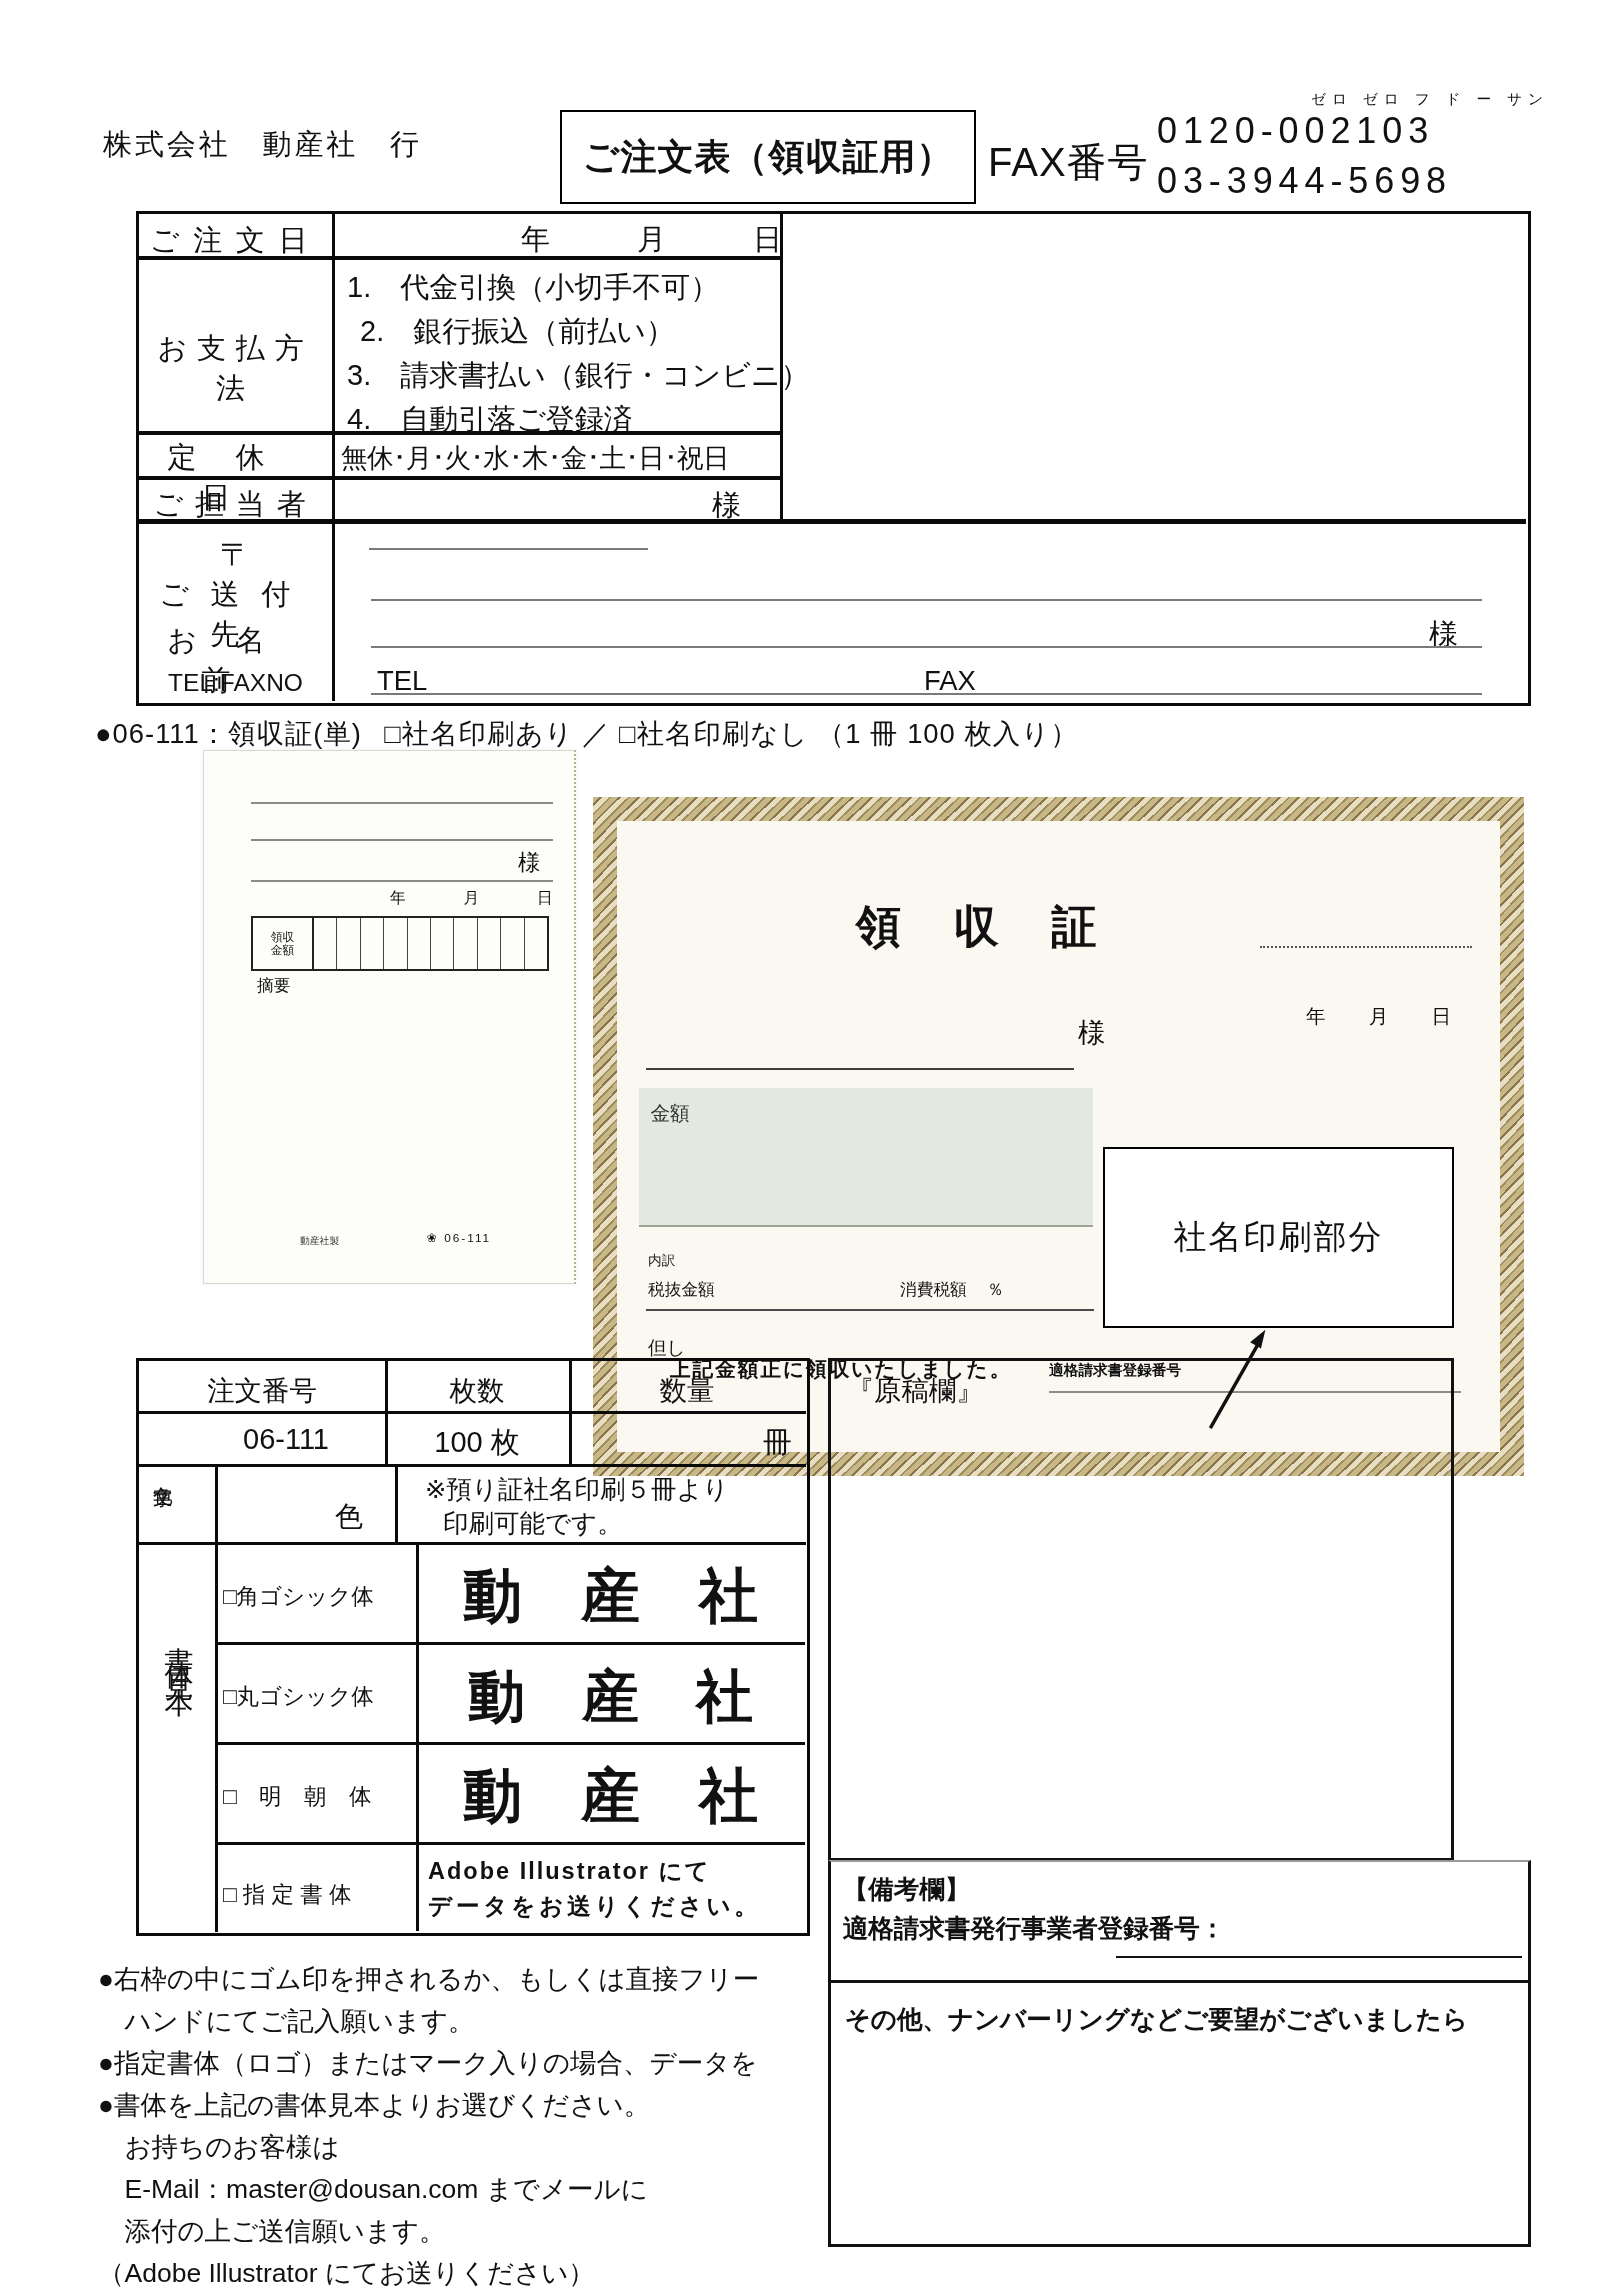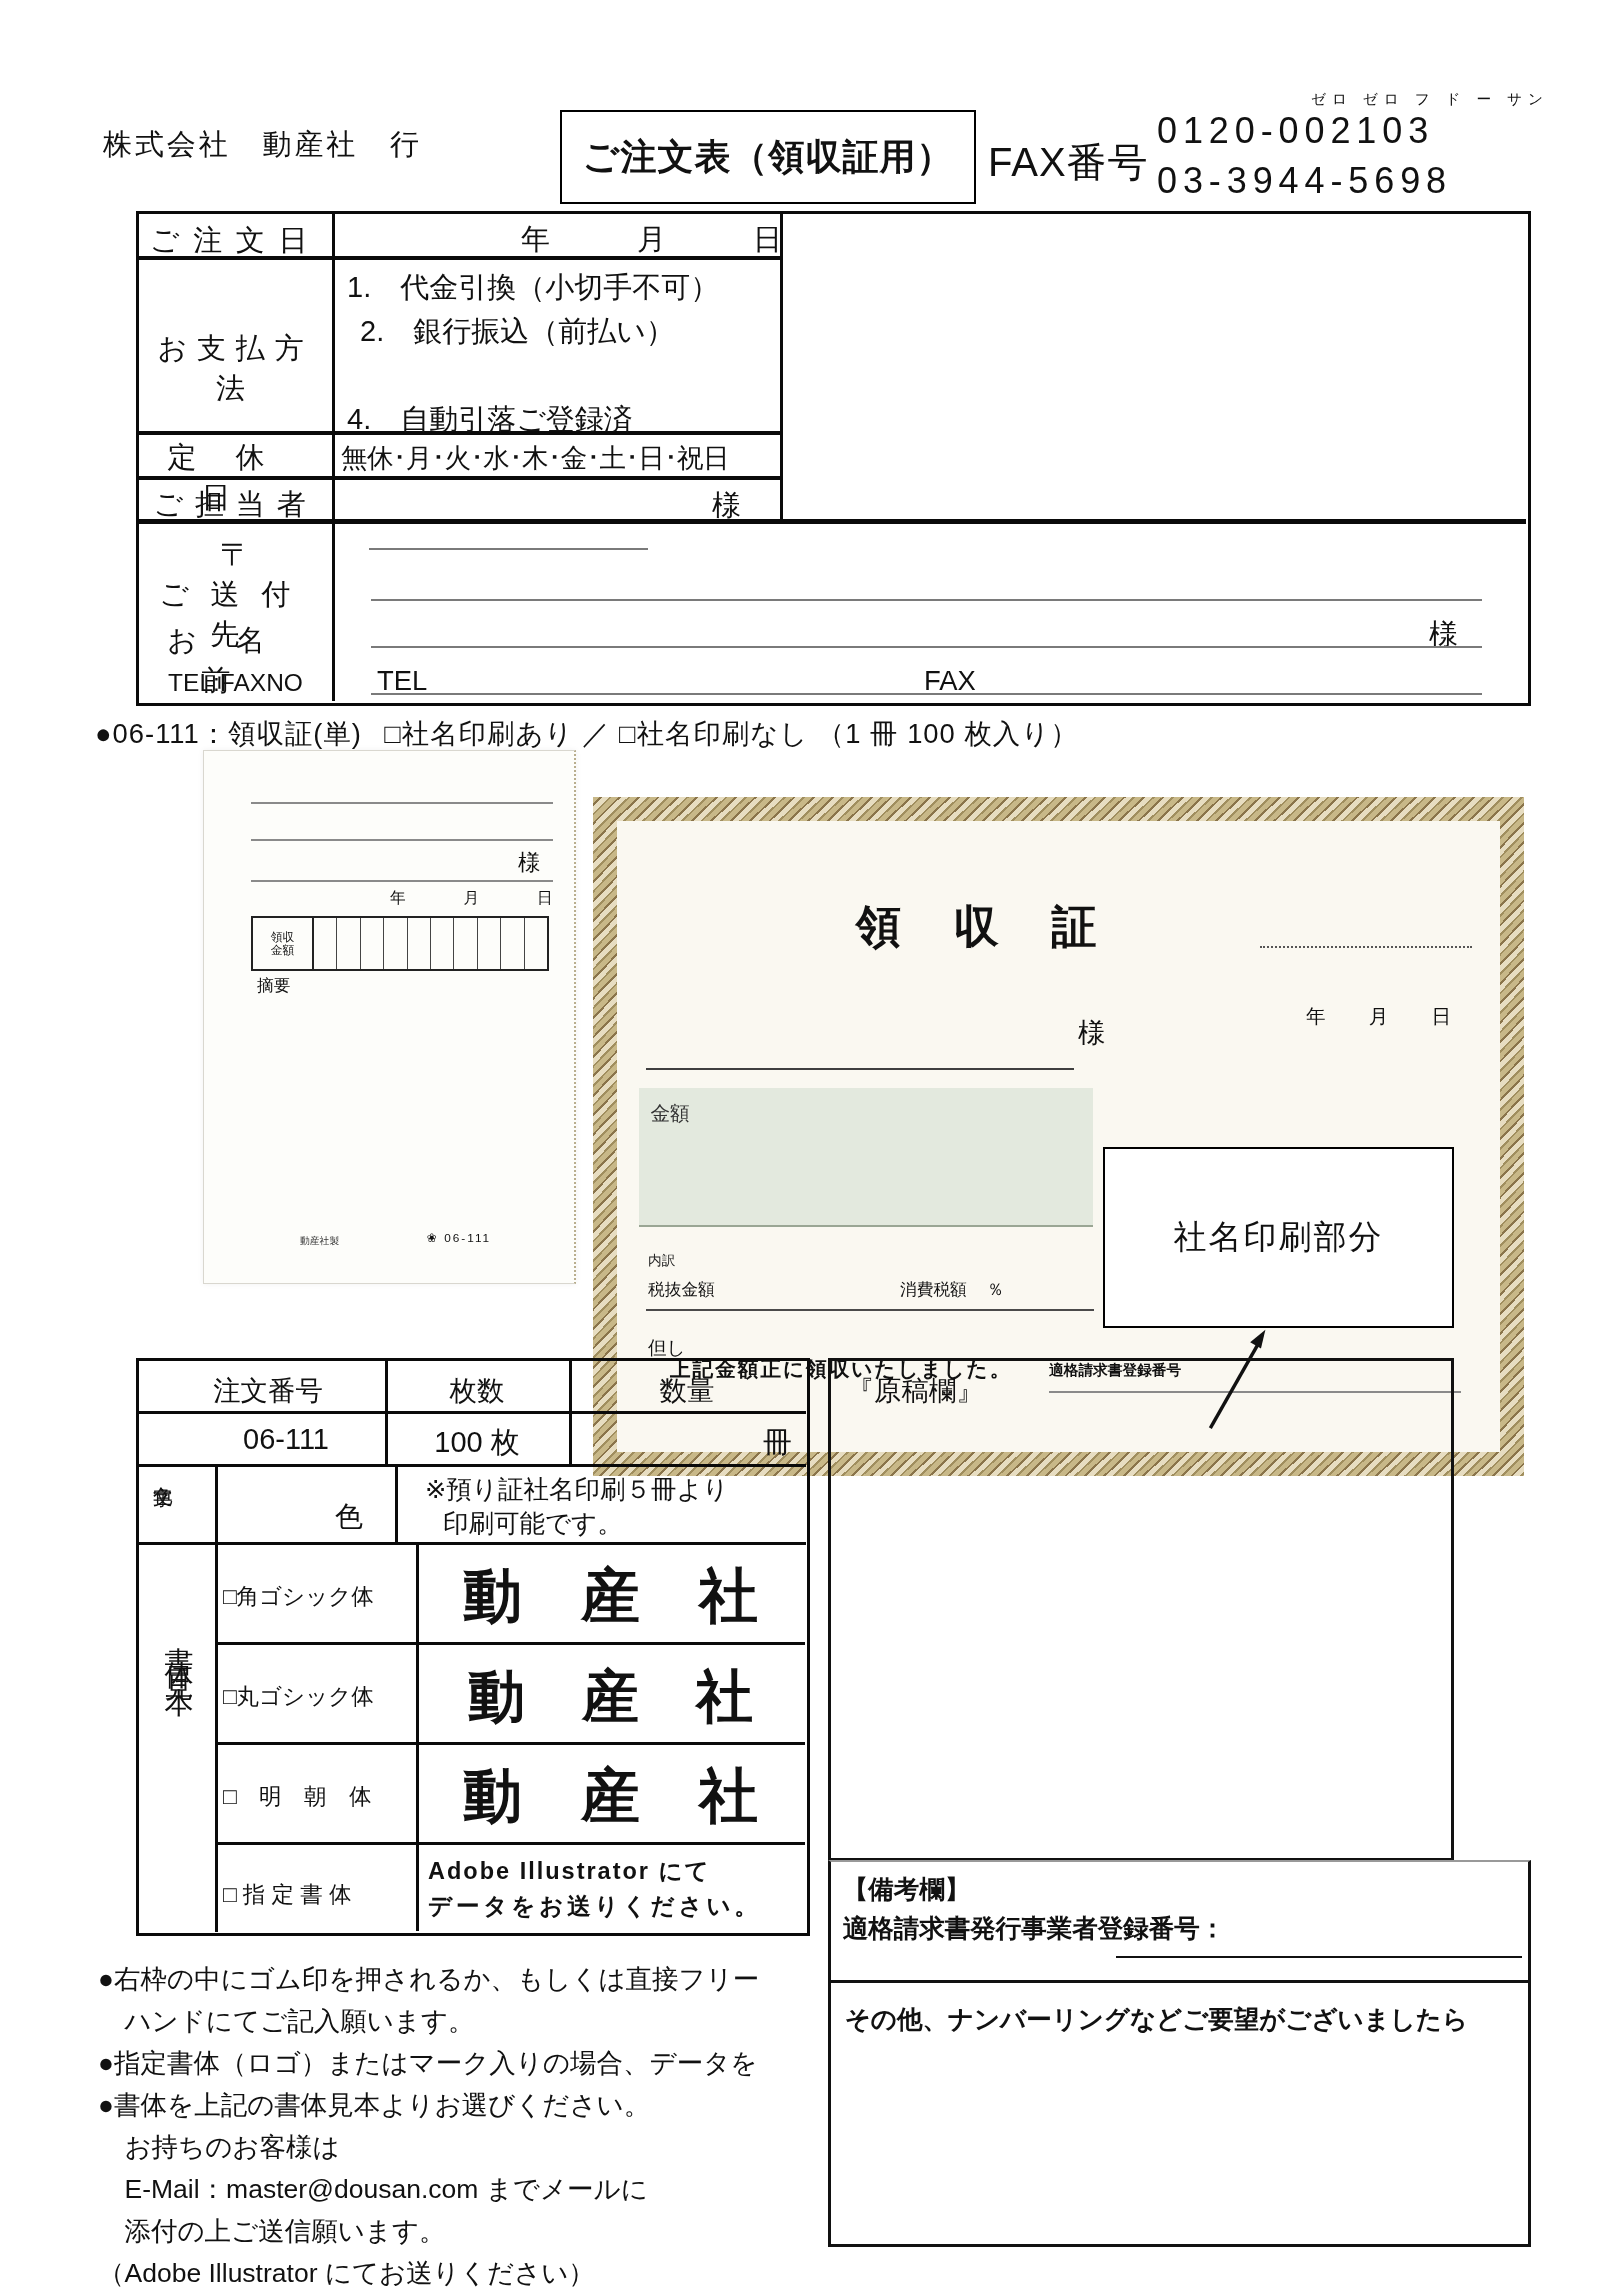--- a/index.html
+++ b/index.html
@@ -113,20 +113,21 @@
   <div class="hl" style="left:0;top:217px;width:643px;height:3.9px;"></div>
   <div class="hl" style="left:0;top:262px;width:643px;height:3.9px;"></div>
   <div class="hl" style="left:0;top:305px;width:1387px;height:4.9px;"></div>
 
   <div class="lbl" style="top:6.9px;letter-spacing:13.7px;">ご注文日</div>
   <div class="abs" style="left:382px;top:5.9px;font-size:29px;">年　　　月　　　日</div>
 
   <div class="lbl" style="top:115px;letter-spacing:9.8px;">お支払方法</div>
   <div class="abs" style="left:208px;top:51px;font-size:29px;line-height:44px;">1.　代金引換（小切手不可）</div>
   <div class="abs" style="left:208px;top:95px;font-size:29px;line-height:44px;margin-left:13px;">2.　銀行振込（前払い）</div>
+  <div class="abs" style="left:208px;top:139px;font-size:29px;line-height:44px;">3.　請求書払い（銀行・コンビニ）</div>
   <div class="abs" style="left:208px;top:183px;font-size:29px;line-height:44px;">4.　自動引落ご登録済</div>
 
   <div class="lbl" style="top:224px;letter-spacing:39px;">定休日</div>
   <div class="abs" style="left:202px;top:226px;font-size:26.5px;letter-spacing:-0.5px;">無休･月･火･水･木･金･土･日･祝日</div>
 
   <div class="lbl" style="top:271px;letter-spacing:11.8px;">ご担当者</div>
   <div class="abs" style="left:573px;top:272px;font-size:29px;">様</div>
 
   <div class="lbl" style="top:320px;font-size:31px;">〒</div>
   <div class="lbl" style="top:361px;letter-spacing:21.6px;">ご送付先</div>
@@ -212,21 +213,21 @@
   <div class="hl" style="left:0;top:181px;width:667px;height:3.4px;"></div>
   <div class="hl" style="left:76px;top:281px;width:590px;height:2.5px;"></div>
   <div class="hl" style="left:76px;top:381px;width:590px;height:2.5px;"></div>
   <div class="hl" style="left:76px;top:481px;width:590px;height:2.5px;"></div>
   <div class="vl" style="left:246px;top:0;width:2.5px;height:103px;"></div>
   <div class="vl" style="left:430px;top:0;width:2.5px;height:103px;"></div>
   <div class="vl" style="left:76px;top:103px;width:2.5px;height:468px;"></div>
   <div class="vl" style="left:256px;top:103px;width:2.5px;height:78px;"></div>
   <div class="vl" style="left:277px;top:181px;width:2.5px;height:389px;"></div>
 
-  <div class="spec-h" style="left:0;top:11.8px;width:246px;text-align:center;margin-left:6px;">注文番号</div>
+  <div class="spec-h" style="left:0;top:11.8px;width:246px;text-align:center;">注文番号</div>
   <div class="spec-h" style="left:246px;top:11.8px;width:184px;text-align:center;">枚数</div>
   <div class="spec-h" style="left:430px;top:11.8px;width:236px;text-align:center;">数量</div>
 
   <div class="spec-h" style="left:0;top:62px;width:294px;text-align:center;font-size:29px;">06-111</div>
   <div class="spec-h" style="left:246px;top:62px;width:184px;text-align:center;font-size:29px;">100 枚</div>
   <div class="spec-h" style="left:430px;top:62px;width:223px;text-align:right;font-size:29px;">冊</div>
 
   <div class="spec-h vertical" style="left:13.7px;top:110px;font-size:19.6px;line-height:19.6px;">文字色</div>
   <div class="spec-h" style="left:196px;top:137px;font-size:28px;">色</div>
   <div class="spec-h" style="left:286px;top:111px;font-size:25.5px;line-height:34px;">※預り証社名印刷５冊より</div>

